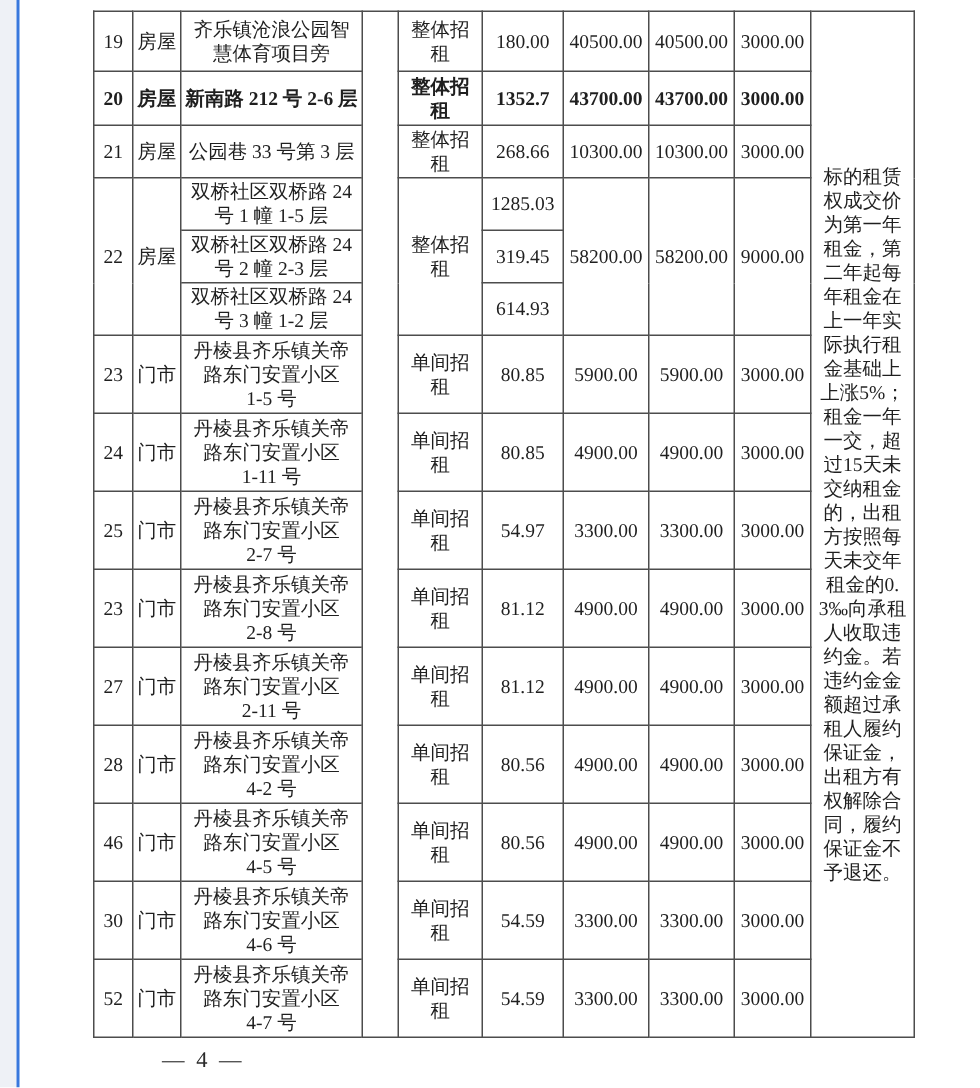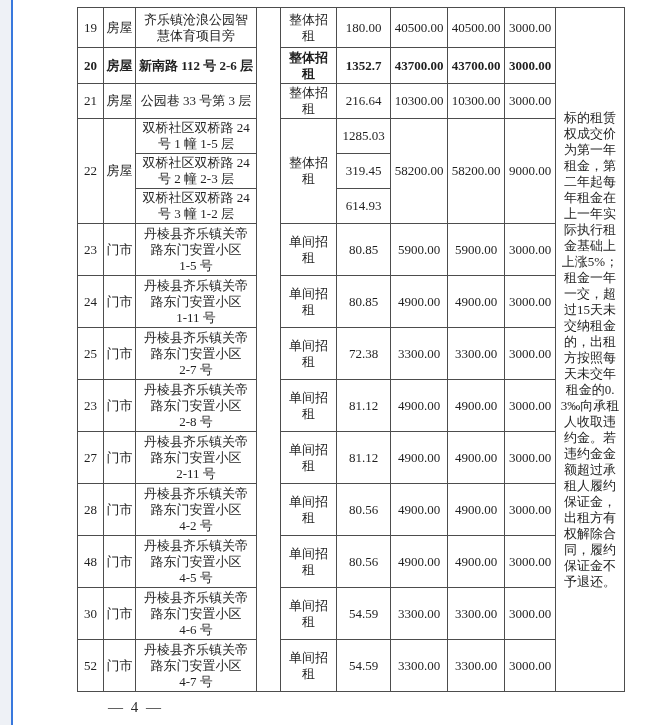--- a/index.html
+++ b/index.html
@@ -22,21 +22,21 @@
     background: #eef1f6;
   }
   .edge-line {
     position: absolute;
     left: 11px; top: 0;
     width: 2px; height: 725px;
     background: #3878dd;
   }
   table.lease-table {
     position: absolute;
-    left: 77px;
+    left: 62px;
     top: 7px;
     border-collapse: collapse;
     table-layout: fixed;
     width: 547px;
   }
   table.lease-table td {
     border: 1px solid #4d4d4d;
     text-align: center;
     vertical-align: middle;
     font-size: 13px;
@@ -102,34 +102,34 @@
     <td>180.00</td>
     <td>40500.00</td>
     <td>40500.00</td>
     <td>3000.00</td>
     <td class="notes" rowspan="15">标的租赁权成交价为第一年租金，第二年起每年租金在上一年实际执行租金基础上上涨5%；租金一年一交，超过15天未交纳租金的，出租方按照每天未交年租金的0.3‰向承租人收取违约金。若违约金金额超过承租人履约保证金，出租方有权解除合同，履约保证金不予退还。</td>
   </tr>
 
   <tr class="h36">
     <td>20</td>
     <td>房屋</td>
-    <td class="addr">新南路 112 号 2-6 层</td>
+    <td class="addr">新南路 212 号 2-6 层</td>
     <td>整体招租</td>
     <td>1352.7</td>
     <td>43700.00</td>
     <td>43700.00</td>
     <td>3000.00</td>
   </tr>
 
   <tr class="h34">
     <td>21</td>
     <td>房屋</td>
     <td class="addr">公园巷 33 号第 3 层</td>
     <td>整体招租</td>
-    <td>216.64</td>
+    <td>268.66</td>
     <td>10300.00</td>
     <td>10300.00</td>
     <td>3000.00</td>
   </tr>
 
   <tr class="h35">
     <td rowspan="3">22</td>
     <td rowspan="3">房屋</td>
     <td class="addr">双桥社区双桥路 24
 号 1 幢 1-5 层</td>
@@ -174,21 +174,21 @@
     <td>4900.00</td>
     <td>3000.00</td>
   </tr>
   <tr class="h52">
     <td>25</td>
     <td>门市</td>
     <td class="addr">丹棱县齐乐镇关帝
 路东门安置小区
 2-7 号</td>
     <td>单间招租</td>
-    <td>72.38</td>
+    <td>54.97</td>
     <td>3300.00</td>
     <td>3300.00</td>
     <td>3000.00</td>
   </tr>
   <tr class="h52">
     <td>23</td>
     <td>门市</td>
     <td class="addr">丹棱县齐乐镇关帝
 路东门安置小区
 2-8 号</td>
@@ -216,21 +216,21 @@
     <td class="addr">丹棱县齐乐镇关帝
 路东门安置小区
 4-2 号</td>
     <td>单间招租</td>
     <td>80.56</td>
     <td>4900.00</td>
     <td>4900.00</td>
     <td>3000.00</td>
   </tr>
   <tr class="h52">
-    <td>48</td>
+    <td>46</td>
     <td>门市</td>
     <td class="addr">丹棱县齐乐镇关帝
 路东门安置小区
 4-5 号</td>
     <td>单间招租</td>
     <td>80.56</td>
     <td>4900.00</td>
     <td>4900.00</td>
     <td>3000.00</td>
   </tr>

